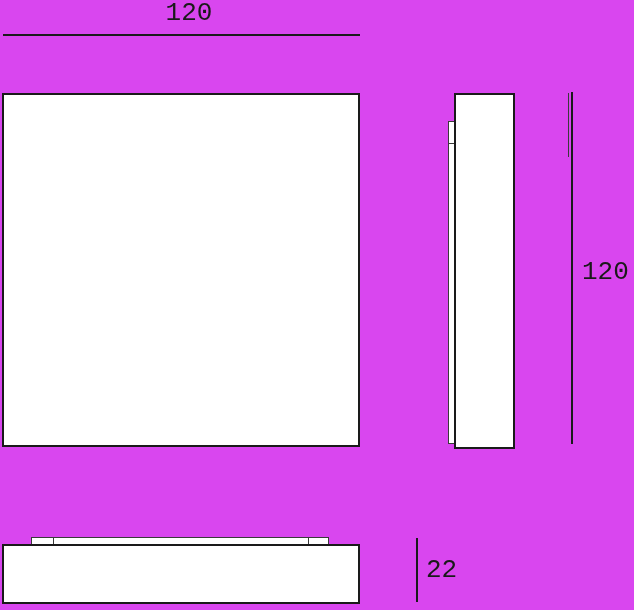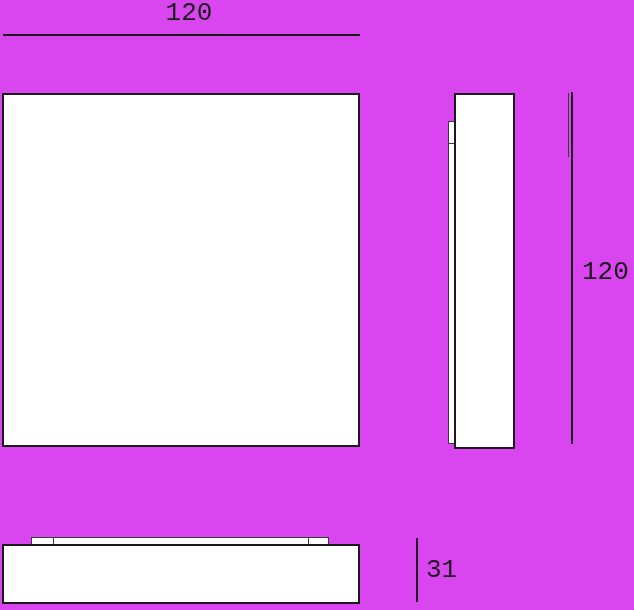--- a/index.html
+++ b/index.html
@@ -79,15 +79,15 @@
   <div class="abs dim-line dim-height"></div>
   <div class="abs dim-height-2"></div>
   <div class="dim-label label-height">120</div>
 
   <div class="abs outline-thin bottom-strip"></div>
   <div class="abs strip-tick strip-tick-left"></div>
   <div class="abs strip-tick strip-tick-right"></div>
   <div class="abs outline-main bottom-body"></div>
 
   <div class="abs dim-line dim-depth"></div>
-  <div class="dim-label label-depth">31</div>
+  <div class="dim-label label-depth">22</div>
 
 </div>
 
 </body></html>

